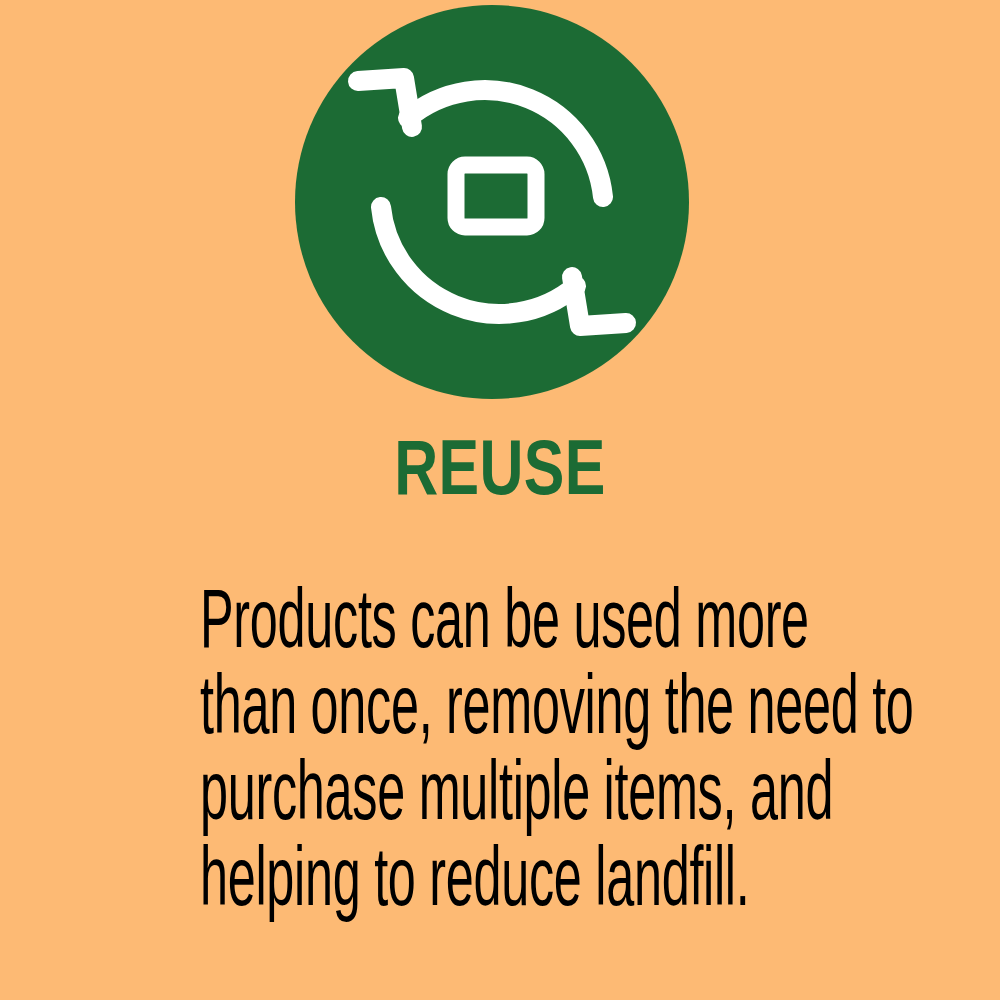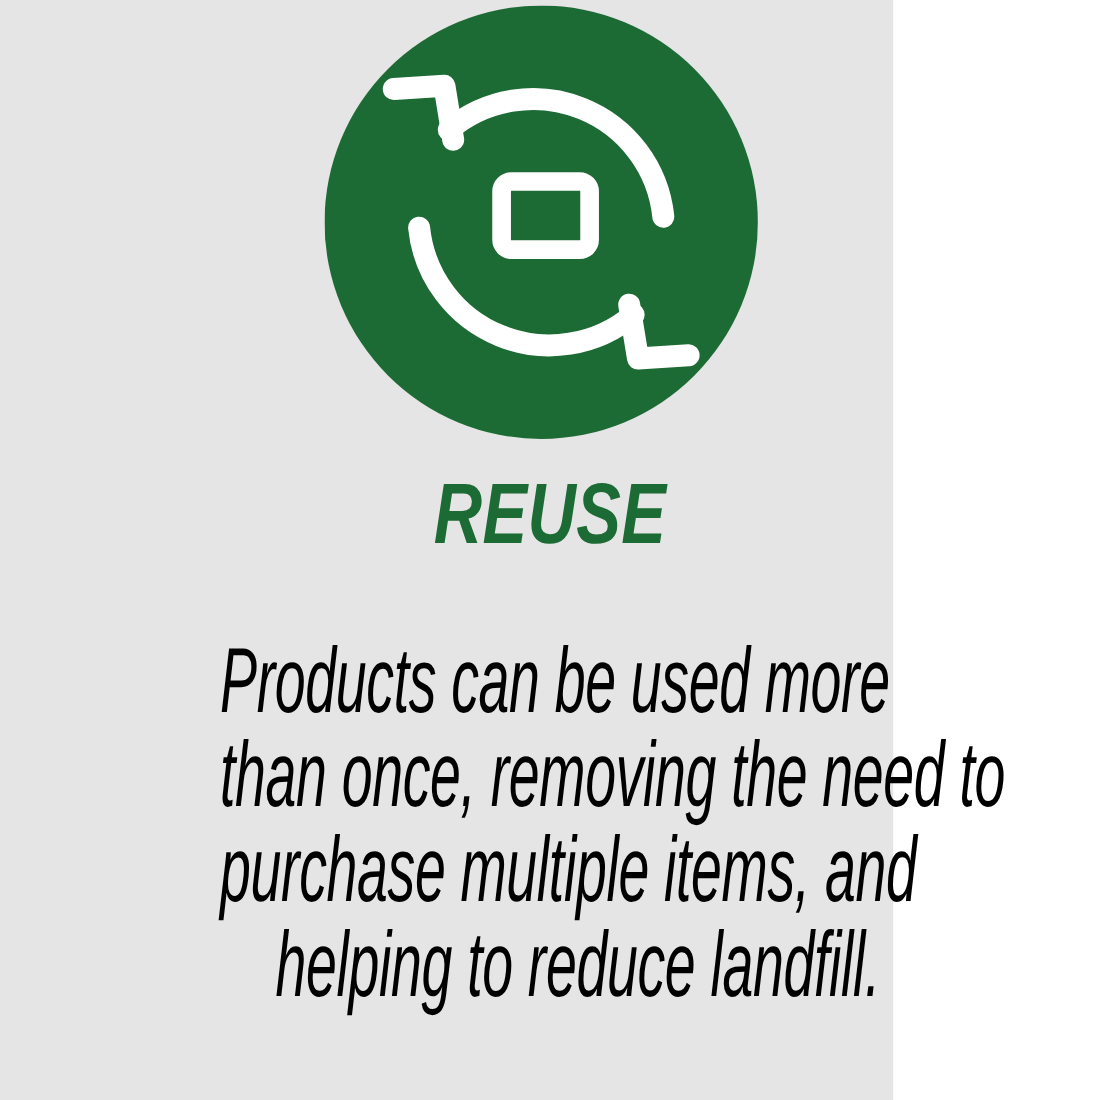--- a/index.html
+++ b/index.html
@@ -11,25 +11,24 @@
   body {
     width: 1000px;
     height: 1000px;
     overflow: hidden;
     font-family: "Liberation Sans", sans-serif;
     -webkit-font-smoothing: antialiased;
   }
 
   #card {
     position: relative;
-    width: 812px;
+    width: 1000px;
     height: 1000px;
-    background: #e5e5e5;
+    background: #fdba74;
     display: block;
-    font-style: italic;
   }
 
   
   #icon-badge {
     position: absolute;
     left: 295px;
     top: 5px;
     width: 394px;
     height: 394px;
   }
@@ -56,21 +55,21 @@
     transform-origin: 50% 50%;
     white-space: nowrap;
   }
 
   
   #body-text {
     position: absolute;
     left: 0;
     top: 575px;
     width: 1000px;
-    text-align: right;
+    text-align: left;
     color: #000000;
   }
   .body-line {
     font-family: "Liberation Sans Narrow", "Liberation Sans", sans-serif;
     font-weight: 400;
     font-size: 84px;
     line-height: 86px;
     color: #000000;
     white-space: nowrap;
     transform: scaleX(0.60);

